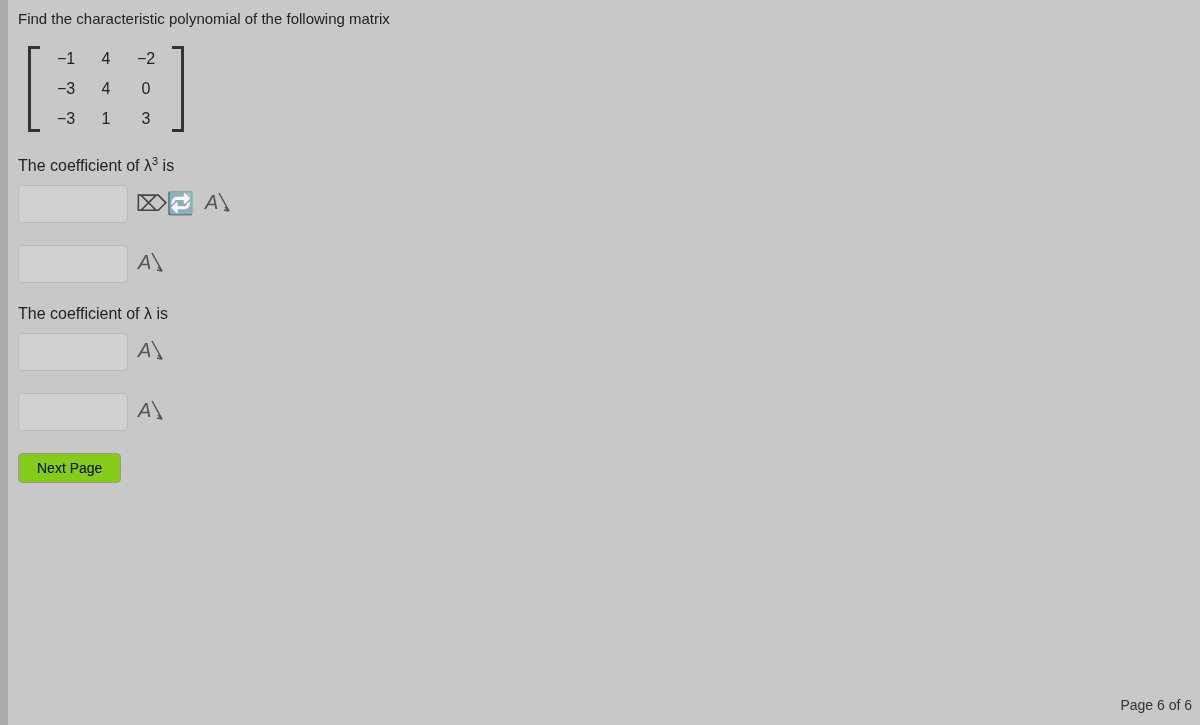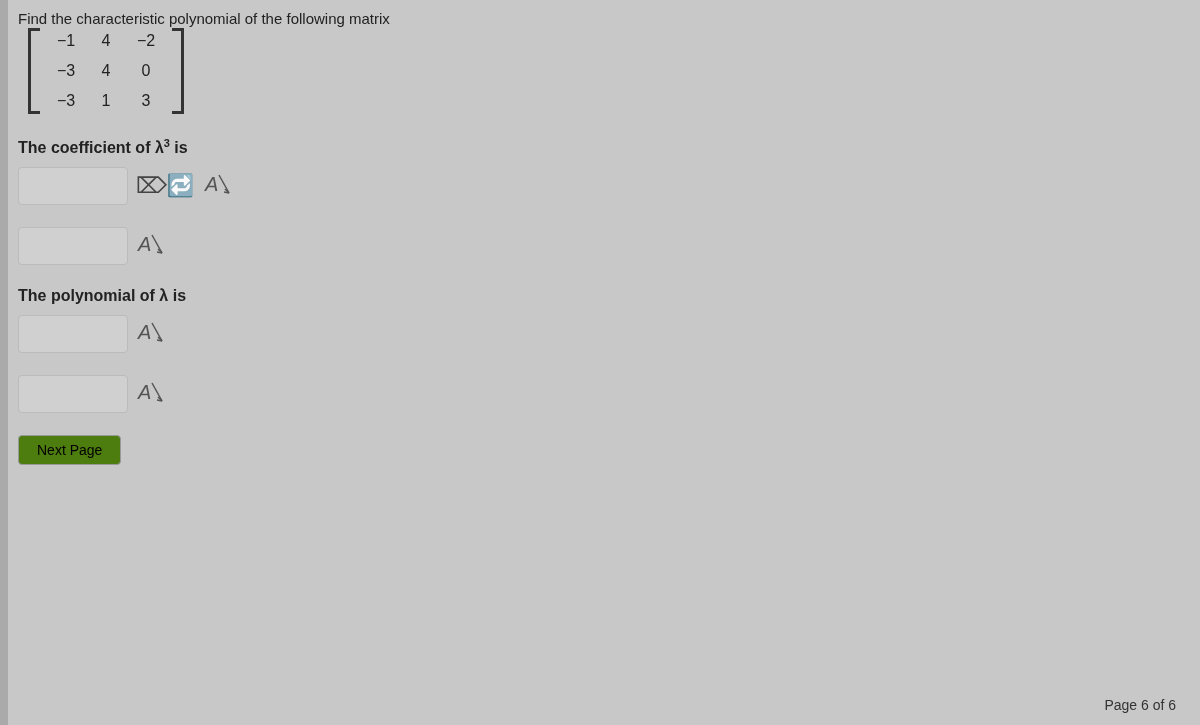--- a/index.html
+++ b/index.html
@@ -20,20 +20,21 @@
     .page-container {
       width: 100%;
       height: 100%;
       background-color: #c8c8c8;
       position: relative;
     }
 
     .question-title {
       font-size: 15px;
       color: #222;
+      margin-bottom: 18px;
       font-weight: normal;
     }
 
     .matrix-container {
       display: inline-block;
       position: relative;
       margin-bottom: 22px;
       margin-left: 10px;
     }
 
@@ -51,21 +52,21 @@
 
     .matrix-cell {
       text-align: center;
       padding: 0 4px;
     }
 
     .section-label {
       font-size: 16px;
       color: #222;
       margin-bottom: 10px;
-      font-weight: bold;
+      font-weight: normal;
     }
 
     .section-label sup {
       font-size: 11px;
     }
 
     .input-row {
       display: flex;
       align-items: center;
       margin-bottom: 22px;
@@ -76,21 +77,21 @@
       width: 110px;
       height: 38px;
       background-color: #d0d0d0;
       border: 1.5px solid #bbb;
       border-radius: 4px;
     }
 
     .page-footer {
       position: absolute;
       bottom: 12px;
-      right: 24px;
+      right: 8px;
       font-size: 14px;
       color: #333;
     }
 
     .left-bar {
       position: absolute;
       left: 0;
       top: 0;
       width: 8px;
       height: 100%;
@@ -195,21 +196,21 @@
       <line x1="16" y1="6" x2="26" y2="24" stroke="#555" stroke-width="1.5"></line>
       <line x1="22" y1="20" x2="26" y2="24" stroke="#555" stroke-width="1.5"></line>
       <line x1="26" y1="24" x2="21" y2="23" stroke="#555" stroke-width="1.5"></line>
     </svg></span>
       </div>
     </div>
 
     
     <div>
       <p class="section-label">
-        The polynomial of λ is
+        The coefficient of λ is
       </p>
       <div class="input-row">
         <div class="answer-input"></div>
         <span style="font-size: 22px; color: rgb(68, 68, 68); cursor: pointer; font-style: italic; display: inline-block;"><svg width="28" height="28" viewBox="0 0 28 28">
       <text x="2" y="22" font-style="italic" font-size="20" fill="#555" font-family="Arial">A</text>
       <line x1="16" y1="6" x2="26" y2="24" stroke="#555" stroke-width="1.5"></line>
       <line x1="22" y1="20" x2="26" y2="24" stroke="#555" stroke-width="1.5"></line>
       <line x1="26" y1="24" x2="21" y2="23" stroke="#555" stroke-width="1.5"></line>
     </svg></span>
       </div>
@@ -223,21 +224,21 @@
       <text x="2" y="22" font-style="italic" font-size="20" fill="#555" font-family="Arial">A</text>
       <line x1="16" y1="6" x2="26" y2="24" stroke="#555" stroke-width="1.5"></line>
       <line x1="22" y1="20" x2="26" y2="24" stroke="#555" stroke-width="1.5"></line>
       <line x1="26" y1="24" x2="21" y2="23" stroke="#555" stroke-width="1.5"></line>
     </svg></span>
       </div>
     </div>
 
     
     <div style="margin-top: 10px;">
-      <button style="padding: 6px 18px; background: #4d7c0f; border: 1px solid #999; border-radius: 4px; cursor: pointer; font-size: 14px;">Next Page</button>
+      <button style="padding: 6px 18px; background: #84cc16; border: 1px solid #999; border-radius: 4px; cursor: pointer; font-size: 14px;">Next Page</button>
     </div>
 
   </div>
 
   <div class="page-footer">
     <span>Page 6 of 6</span>
   </div>
 </div>
 
 </body></html>

